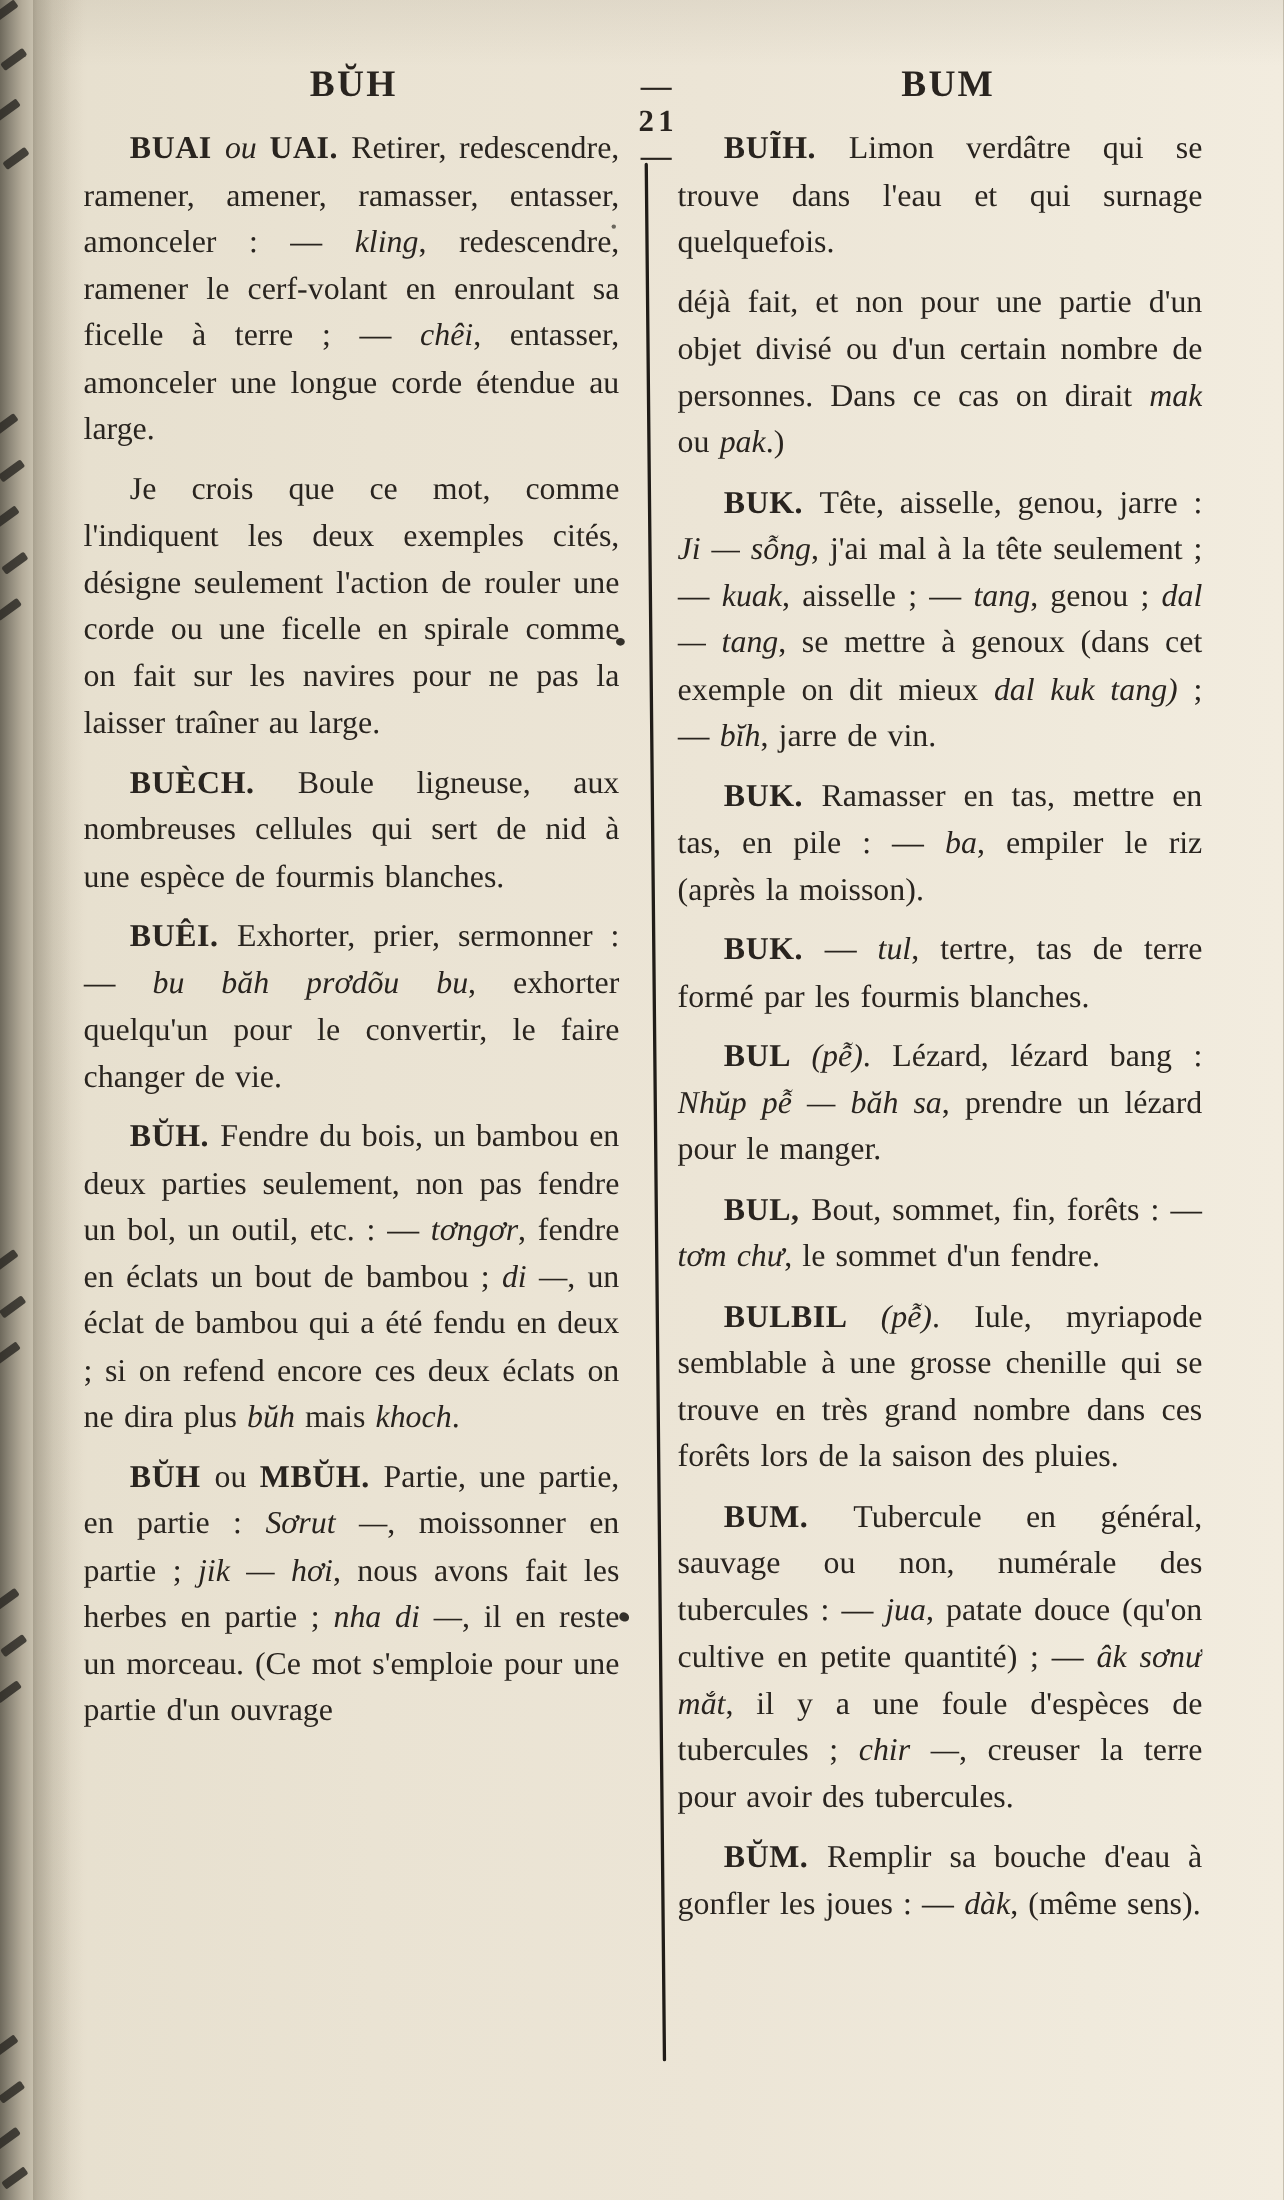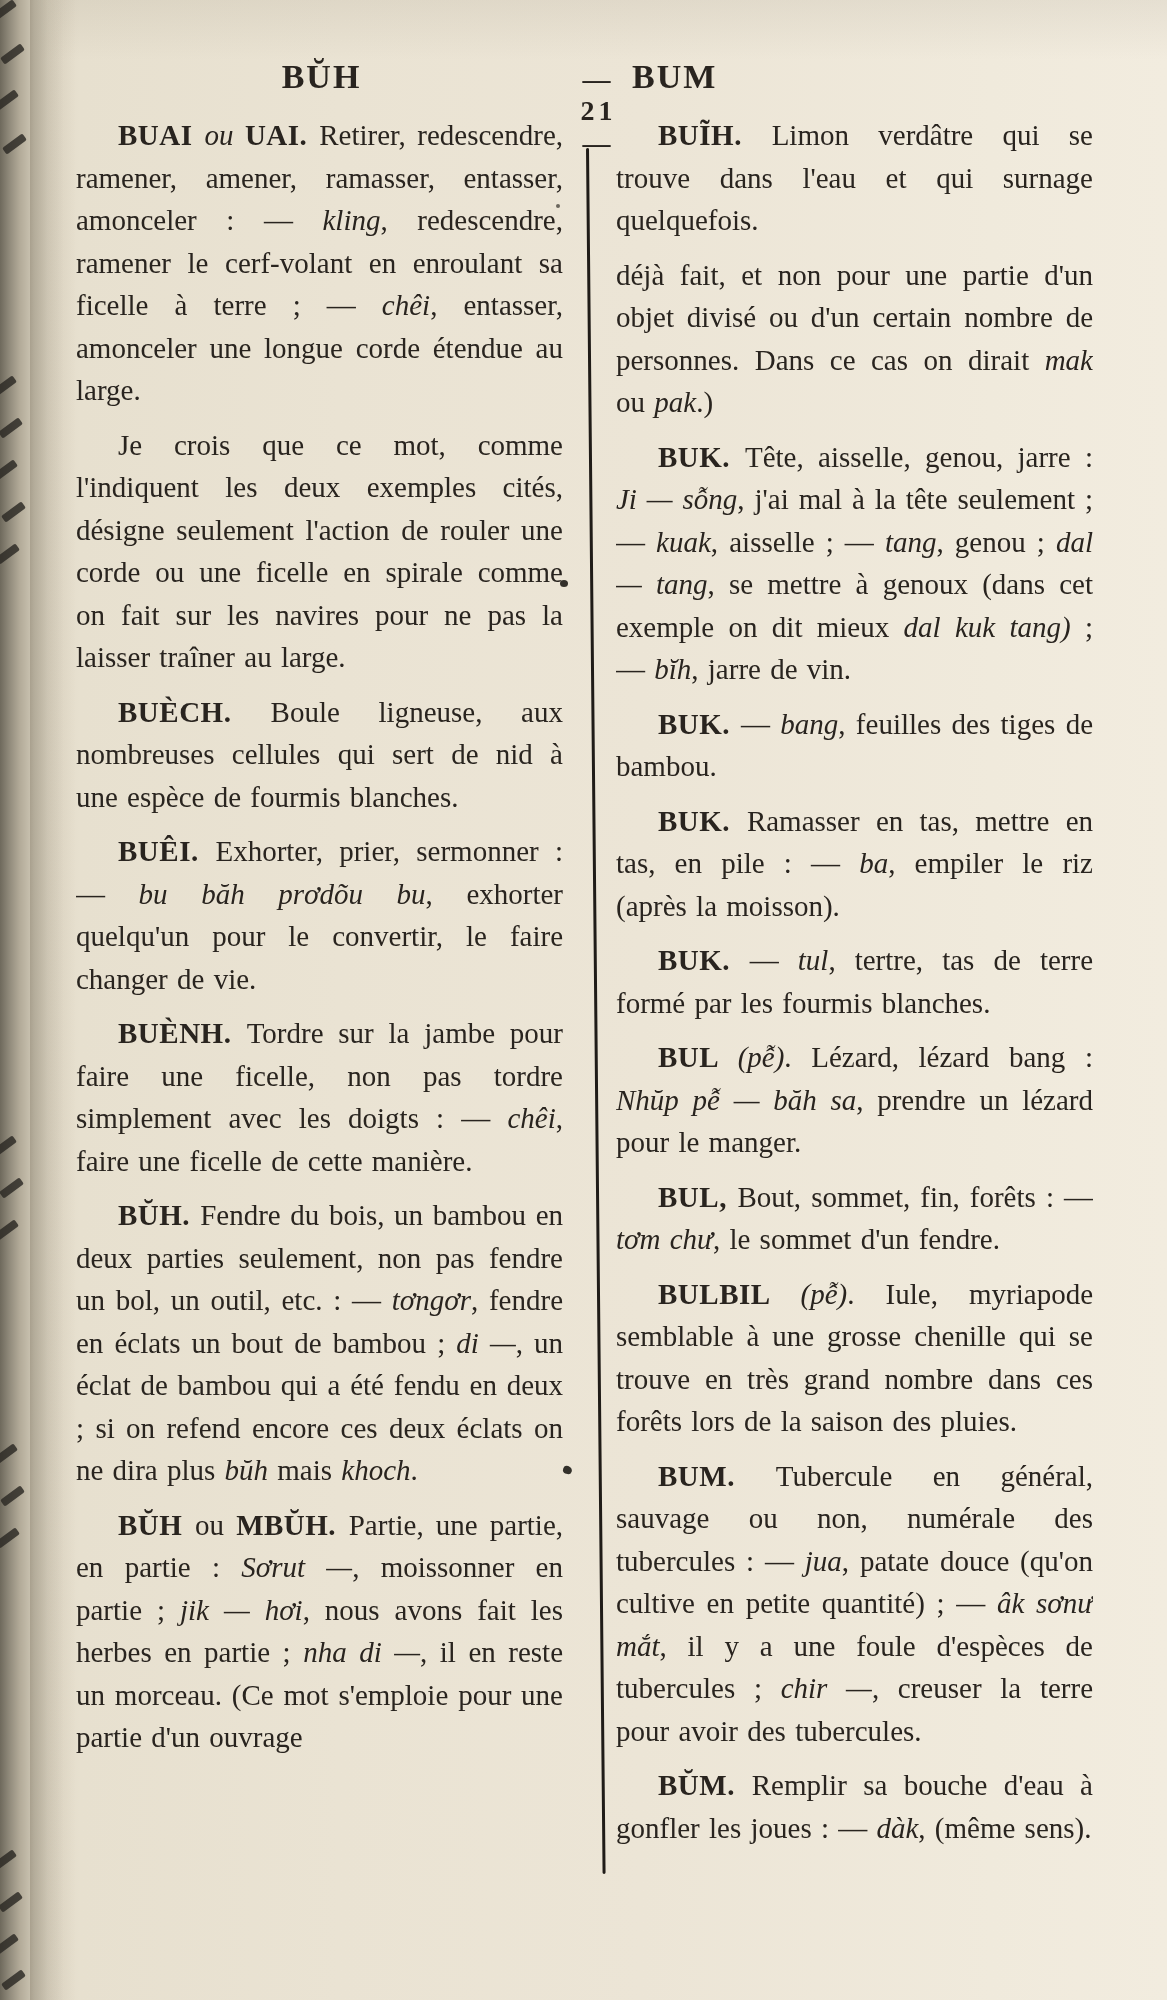--- a/index.html
+++ b/index.html
@@ -26,21 +26,21 @@
     position:absolute;width:25px;height:8px;background:#2b2823;border-radius:2px;
     transform:rotate(-36deg);opacity:.82;
   }
   .header{
     position:absolute;top:58px;left:78px;width:1014px;
     display:flex;align-items:baseline;
   }
   .header .cell{font-weight:bold;font-size:34px;letter-spacing:2px;}
   .header .hleft{width:487px;text-align:center;}
   .header .hmid{flex:1;text-align:center;font-size:28px;letter-spacing:4px;}
-  .header .hright{width:460px;}
+  .header .hright{width:460px;text-align:center;}
   .col{
     position:absolute;top:114px;
     font-size:29px;line-height:42.5px;
     text-align:justify;word-spacing:2px;
     overflow:hidden;
   }
   .col-left{left:76px;width:487px;height:1886px;}
   .col-right{left:616px;width:477px;height:1846px;}
   .entry{margin:0 0 12px 0;text-indent:42px;}
   .entry.no-indent{text-indent:0;}
@@ -91,29 +91,27 @@
     <div class="cell hright">BUM</div>
   </div>
 
   <div class="rule"></div>
 
   <div class="col col-left">
       <p class="entry"><span class="hw">BUAI </span><span class="it">ou </span><span class="hw">UAI. </span><span>Retirer, redescendre, ramener, amener, ramasser, entasser, amonceler : — </span><span class="it">kling</span><span>, redescendre, ramener le cerf-volant en enroulant sa ficelle à terre ; — </span><span class="it">chêi</span><span>, entasser, amonceler une longue corde étendue au large.</span></p>
       <p class="entry"><span>Je crois que ce mot, comme l'indiquent les deux exemples cités, désigne seulement l'action de rouler une corde ou une ficelle en spirale comme on fait sur les navires pour ne pas la laisser traîner au large.</span></p>
       <p class="entry"><span class="hw">BUÈCH. </span><span>Boule ligneuse, aux nombreuses cellules qui sert de nid à une espèce de fourmis blanches.</span></p>
       <p class="entry"><span class="hw">BUÊI. </span><span>Exhorter, prier, sermonner : — </span><span class="it">bu băh prơdõu bu</span><span>, exhorter quelqu'un pour le convertir, le faire changer de vie.</span></p>
-      <p class="entry"><span class="hw">BUÈNH. </span><span>Tordre sur la jambe pour faire une ficelle, non pas tordre simplement avec les doigts : — </span><span class="it">chêi</span><span>, faire une ficelle de cette manière.</span></p>
       <p class="entry"><span class="hw">BŬH. </span><span>Fendre du bois, un bambou en deux parties seulement, non pas fendre un bol, un outil, etc. : — </span><span class="it">tơngơr</span><span>, fendre en éclats un bout de bambou ; </span><span class="it">di —</span><span>, un éclat de bambou qui a été fendu en deux ; si on refend encore ces deux éclats on ne dira plus </span><span class="it">bŭh</span><span> mais </span><span class="it">khoch</span><span>.</span></p>
       <p class="entry"><span class="hw">BŬH </span><span>ou </span><span class="hw">MBŬH. </span><span>Partie, une partie, en partie : </span><span class="it">Sơrut —</span><span>, moissonner en partie ; </span><span class="it">jik — hơi</span><span>, nous avons fait les herbes en partie ; </span><span class="it">nha di —</span><span>, il en reste un morceau. (Ce mot s'emploie pour une partie d'un ouvrage</span></p>
     </div>
   <div class="col col-right">
       <p class="entry"><span class="hw">BUĨH. </span><span>Limon verdâtre qui se trouve dans l'eau et qui surnage quelquefois.</span></p>
       <p class="entry no-indent"><span>déjà fait, et non pour une partie d'un objet divisé ou d'un certain nombre de personnes. Dans ce cas on dirait </span><span class="it">mak</span><span> ou </span><span class="it">pak</span><span>.)</span></p>
       <p class="entry"><span class="hw">BUK. </span><span>Tête, aisselle, genou, jarre : </span><span class="it">Ji — sỗng</span><span>, j'ai mal à la tête seulement ; — </span><span class="it">kuak</span><span>, aisselle ; — </span><span class="it">tang</span><span>, genou ; </span><span class="it">dal — tang</span><span>, se mettre à genoux (dans cet exemple on dit mieux </span><span class="it">dal kuk tang)</span><span> ; — </span><span class="it">bĭh</span><span>, jarre de vin.</span></p>
-      <p class="entry"><span class="hw">BUK. </span><span>— </span><span class="it">bang</span><span>, feuilles des tiges de bambou.</span></p>
       <p class="entry"><span class="hw">BUK. </span><span>Ramasser en tas, mettre en tas, en pile : — </span><span class="it">ba</span><span>, empiler le riz (après la moisson).</span></p>
       <p class="entry"><span class="hw">BUK. </span><span>— </span><span class="it">tul</span><span>, tertre, tas de terre formé par les fourmis blanches.</span></p>
       <p class="entry"><span class="hw">BUL </span><span class="it">(pễ)</span><span>. Lézard, lézard bang : </span><span class="it">Nhŭp pễ — băh sa</span><span>, prendre un lézard pour le manger.</span></p>
       <p class="entry"><span class="hw">BUL, </span><span>Bout, sommet, fin, forêts : — </span><span class="it">tơm chư</span><span>, le sommet d'un fendre.</span></p>
       <p class="entry"><span class="hw">BULBIL </span><span class="it">(pễ)</span><span>. Iule, myriapode semblable à une grosse chenille qui se trouve en très grand nombre dans ces forêts lors de la saison des pluies.</span></p>
       <p class="entry"><span class="hw">BUM. </span><span>Tubercule en général, sauvage ou non, numérale des tubercules : — </span><span class="it">jua</span><span>, patate douce (qu'on cultive en petite quantité) ; — </span><span class="it">âk sơnư mắt</span><span>, il y a une foule d'espèces de tubercules ; </span><span class="it">chir —</span><span>, creuser la terre pour avoir des tubercules.</span></p>
       <p class="entry"><span class="hw">BŬM. </span><span>Remplir sa bouche d'eau à gonfler les joues : — </span><span class="it">dàk</span><span>, (même sens).</span></p>
     </div>
 
   <div class="ink-dot dot1"></div>

